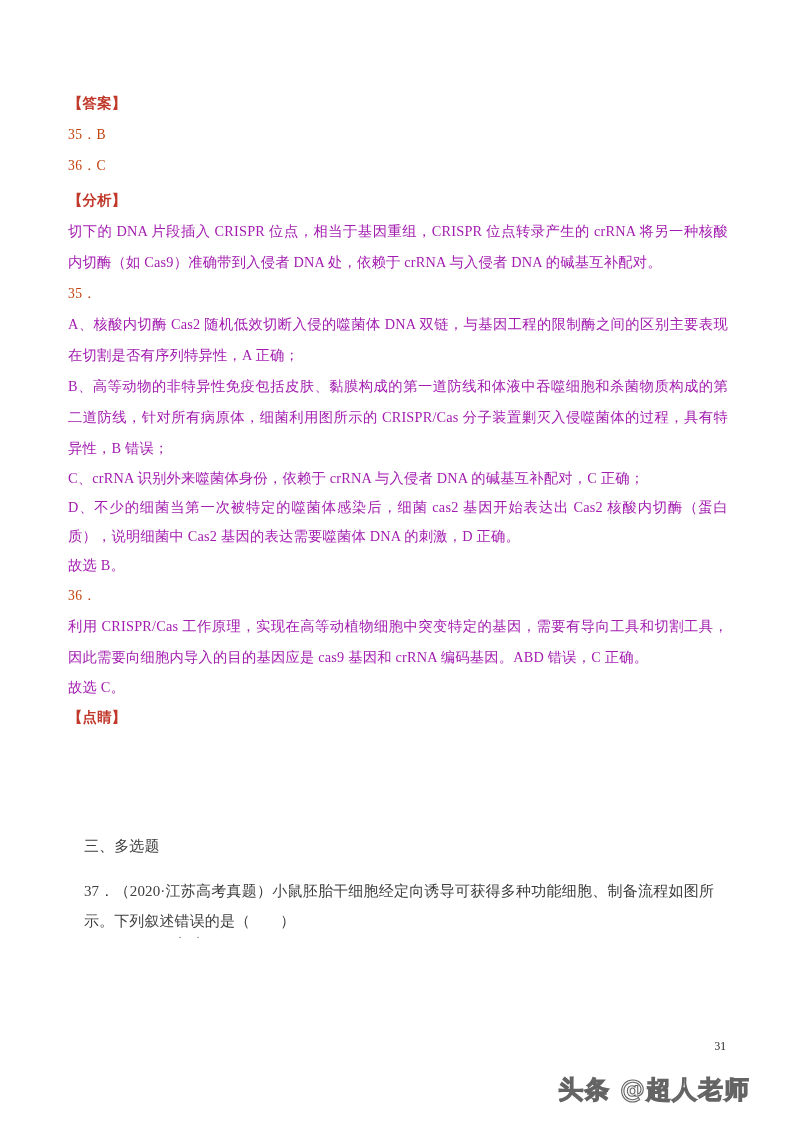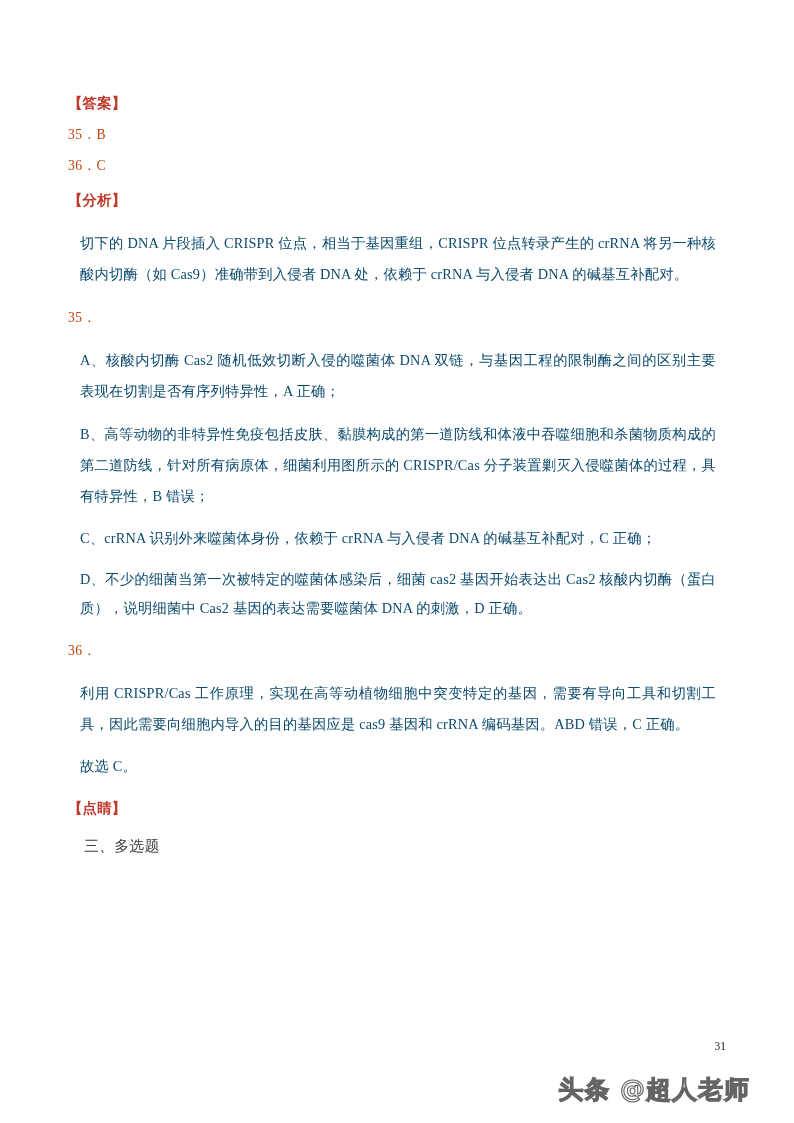--- a/index.html
+++ b/index.html
@@ -25,27 +25,27 @@
 
   .content {
     position: absolute;
     left: 68px;
     top: 88px;
     width: 660px;
   }
 
   
   .red-line {
-    color: #0c4a6e;
+    color: #a21caf;
     font-size: 14.3px;
     line-height: 31px;
     letter-spacing: 0.2px;
     text-align: justify;
     text-justify: inter-ideograph;
-    margin: 12px;
+    margin: 0;
     white-space: normal;
   }
 
   .red-line.tight {
     line-height: 29px;
   }
 
   
   .red-head {
     color: #c0392b;
@@ -143,32 +143,36 @@
 
     <p class="red-line">切下的 DNA 片段插入 CRISPR 位点，相当于基因重组，CRISPR 位点转录产生的 crRNA 将另一种核酸内切酶（如 Cas9）准确带到入侵者 DNA 处，依赖于 crRNA 与入侵者 DNA 的碱基互补配对。</p>
 
     <p class="red-num">35．</p>
 
     <p class="red-line">A、核酸内切酶 Cas2 随机低效切断入侵的噬菌体 DNA 双链，与基因工程的限制酶之间的区别主要表现在切割是否有序列特异性，A 正确；</p>
     <p class="red-line">B、高等动物的非特异性免疫包括皮肤、黏膜构成的第一道防线和体液中吞噬细胞和杀菌物质构成的第二道防线，针对所有病原体，细菌利用图所示的 CRISPR/Cas 分子装置剿灭入侵噬菌体的过程，具有特异性，B 错误；</p>
     <p class="red-line tight">C、crRNA 识别外来噬菌体身份，依赖于 crRNA 与入侵者 DNA 的碱基互补配对，C 正确；</p>
     <p class="red-line tight">D、不少的细菌当第一次被特定的噬菌体感染后，细菌 cas2 基因开始表达出 Cas2 核酸内切酶（蛋白质），说明细菌中 Cas2 基因的表达需要噬菌体 DNA 的刺激，D 正确。</p>
 
+    <p class="red-line tight">故选 B。</p>
 
     <p class="red-num">36．</p>
 
     <p class="red-line">利用 CRISPR/Cas 工作原理，实现在高等动植物细胞中突变特定的基因，需要有导向工具和切割工具，因此需要向细胞内导入的目的基因应是 cas9 基因和 crRNA 编码基因。ABD 错误，C 正确。</p>
 
     <p class="red-line tight">故选 C。</p>
 
     <p class="red-head">【点睛】</p>
 
   </div>
 
   <div class="gray-sec">
     <p class="gray-line head">三、多选题</p>
+    <p class="gray-line">
+      <span>37．</span><span>（2020·江苏高考真题）</span><span>小鼠胚胎干细胞经定向诱导可获得多种功能细胞、制备流程如图所示。下列叙述</span><span class="emph-dot">错误</span><span>的是（　　）</span>
+    </p>
   </div>
 
   <div class="page-number">31</div>
 
   <div class="watermark">头条 @超人老师</div>
 
 </div>
 
 </body></html>

